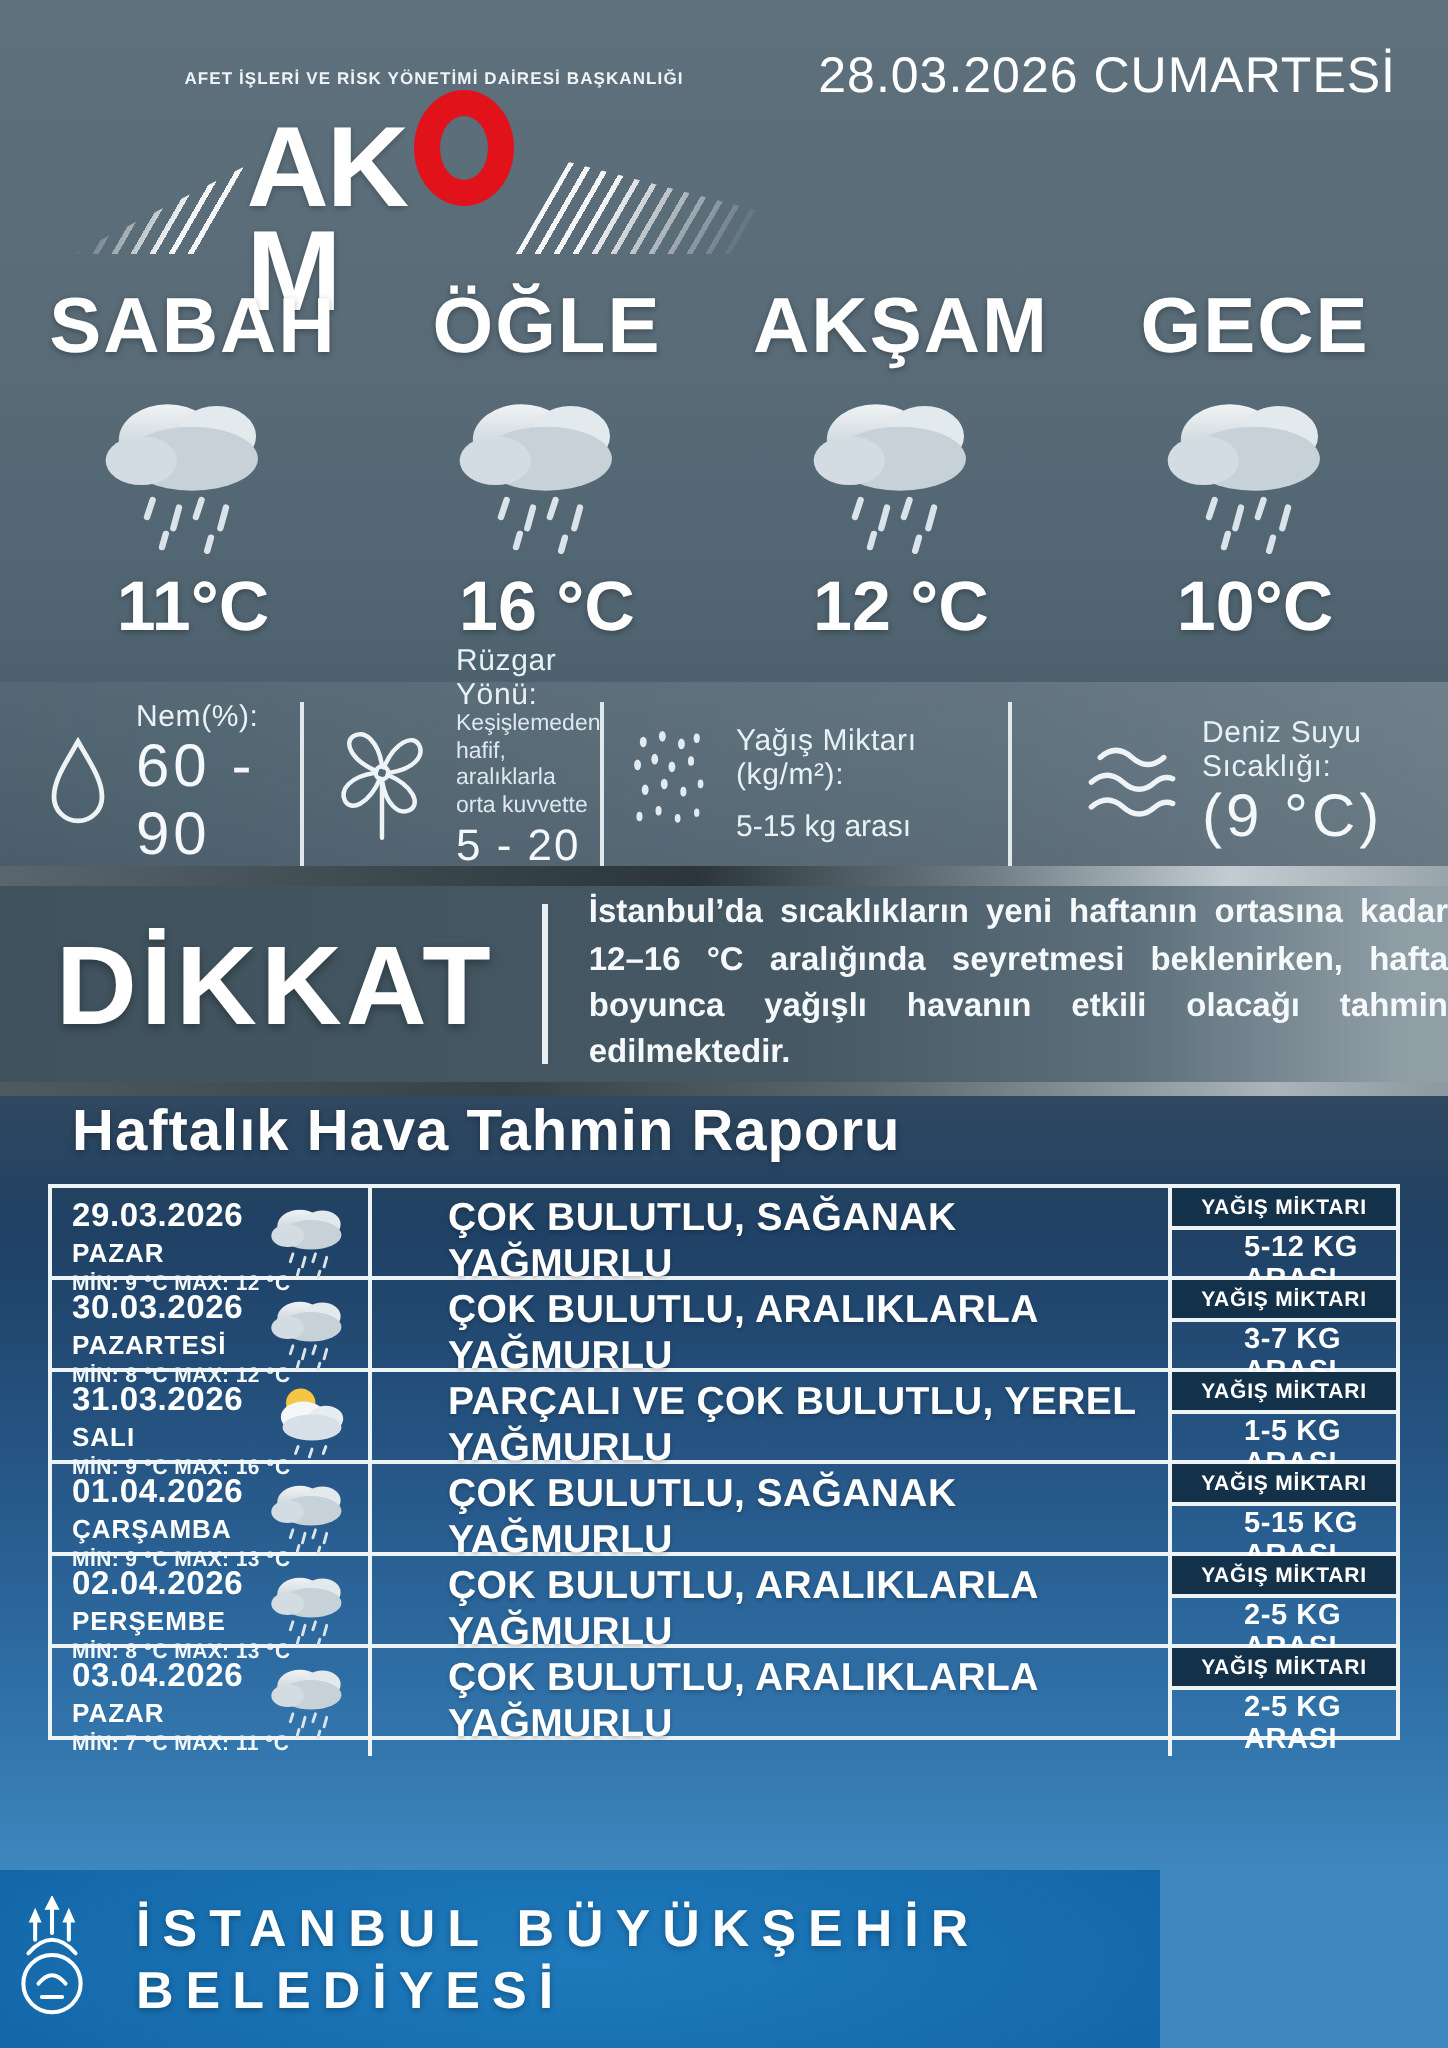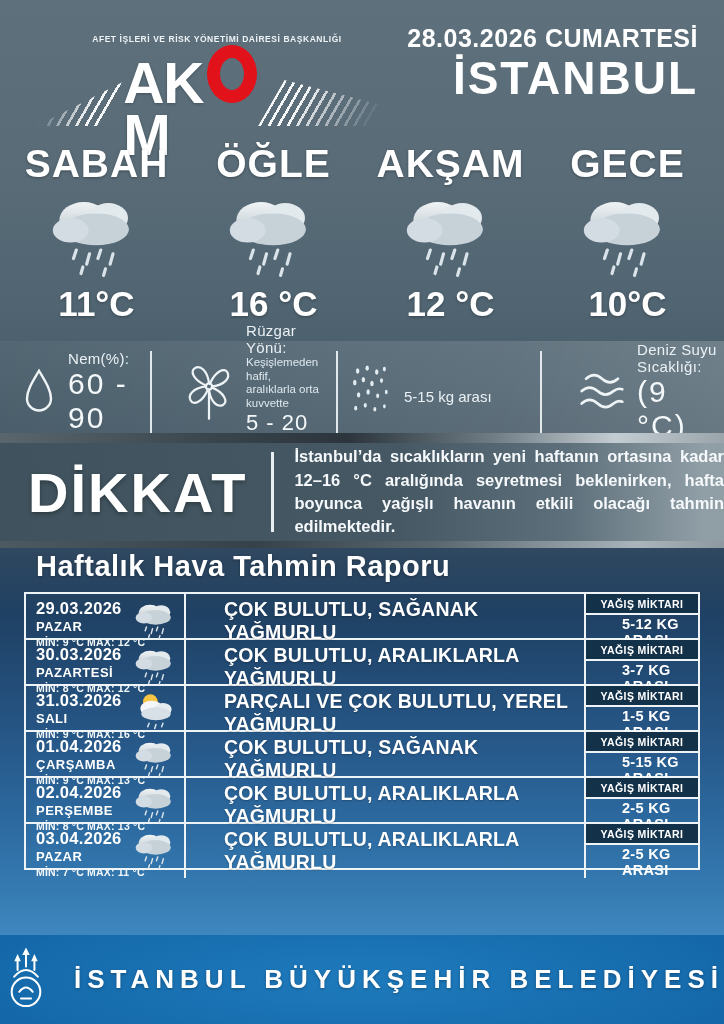--- a/index.html
+++ b/index.html
@@ -18,36 +18,36 @@
   .logo-sub{font-size:8.5px;font-weight:700;letter-spacing:.55px;color:#eef3f6;white-space:nowrap;margin-bottom:1px;}
   .logo-row{display:flex;align-items:center;}
   .logo-txt{font-size:57px;line-height:52px;font-weight:900;letter-spacing:-1px;color:#fff;text-shadow:0 1px 3px rgba(0,0,0,.25);}
   .logo-o{display:inline-block;width:24px;height:32px;border:13px solid #e2121a;border-radius:50%;margin:0 3px;}
   .stripes{height:46px;background:repeating-linear-gradient(90deg,rgba(255,255,255,.95) 0 3px,transparent 3px 9.5px);}
   .stripes.l{width:84px;margin-right:10px;transform:skewX(-30deg);clip-path:polygon(0 100%,100% 0,100% 100%);
     -webkit-mask-image:linear-gradient(to left,#fff 30%,transparent);mask-image:linear-gradient(to left,#fff 30%,transparent);}
   .stripes.r{width:150px;margin-left:10px;transform:skewX(-30deg);clip-path:polygon(0 0,100% 55%,100% 100%,0 100%);
     -webkit-mask-image:linear-gradient(to right,#fff 25%,transparent);mask-image:linear-gradient(to right,#fff 25%,transparent);}
   .header-right{margin:24px 26px 0 0;text-align:right;}
-  .hdr-date{font-size:25px;font-weight:700;letter-spacing:.5px;}
+  .hdr-date{font-size:25px;font-weight:400;letter-spacing:.5px;}
   .hdr-city{font-size:46px;font-weight:800;letter-spacing:2px;line-height:50px;}
   
   .dayparts{position:absolute;top:142px;left:0;width:724px;height:192px;display:flex;padding:0 8px;box-sizing:border-box;}
   .part{flex:1;display:flex;flex-direction:column;align-items:center;}
   .part-label{font-size:39px;font-weight:900;letter-spacing:1px;text-shadow:0 1px 3px rgba(0,0,0,.3);}
   .part-icon{width:118px;height:94px;margin:2px 0 0;}
   .part-temp{font-size:35px;font-weight:700;margin-top:2px;text-shadow:0 1px 3px rgba(0,0,0,.3);}
   
   .stats{position:absolute;top:341px;left:0;width:724px;height:102px;display:flex;align-items:center;
     background:linear-gradient(90deg,rgba(255,255,255,.04),rgba(255,255,255,.13) 70%,rgba(255,255,255,.2));}
   .stat{display:flex;align-items:center;height:100%;box-sizing:border-box;}
   .stat .txt{display:flex;flex-direction:column;justify-content:center;}
   .sdiv{width:2px;height:82px;background:rgba(240,246,249,.9);flex:none;}
   .s1{width:150px;padding-left:22px;}
-  .s2{width:184px;padding-left:32px;}
+  .s2{width:148px;padding-left:14px;}
   .s3{width:202px;padding-left:12px;}
   .s4{flex:1;padding-left:14px;margin-left:23px;}
   .stat-title{font-size:15px;font-weight:400;color:#eaf1f5;letter-spacing:.3px;}
   .stat-big{font-size:30px;font-weight:400;letter-spacing:2px;color:#f4f8fa;}
   .stat-mid{font-size:22px;font-weight:400;letter-spacing:1px;color:#f4f8fa;}
   .stat-desc{font-size:11.5px;line-height:13.5px;color:#dfe8ee;}
   .stat-val{font-size:15px;color:#eaf1f5;margin-top:9px;}
   .sicon{flex:none;margin-right:12px;}
   
   .warning{position:absolute;top:433px;left:0;width:724px;height:95px;}
@@ -68,21 +68,21 @@
   .wday{font-size:13px;font-weight:800;letter-spacing:.5px;margin-top:1px;}
   .wminmax{font-size:10.5px;font-weight:700;letter-spacing:.2px;margin-top:2px;color:#f2f7fa;}
   .wicon{position:absolute;right:2px;top:4px;width:52px;height:44px;}
   .wmid{border-left:2px solid #eef3f6;display:flex;align-items:center;padding-left:38px;
     font-size:19.5px;font-weight:800;letter-spacing:.2px;text-shadow:0 1px 2px rgba(0,0,0,.25);}
   .wright{border-left:2px solid #eef3f6;display:flex;flex-direction:column;}
   .wamt-h{height:19px;background:#14314a;border-bottom:2px solid #eef3f6;display:flex;align-items:center;justify-content:center;
     font-size:10.5px;font-weight:800;letter-spacing:.4px;}
   .wamt-v{flex:1;display:flex;align-items:center;justify-content:center;font-size:14.5px;font-weight:800;letter-spacing:.3px;padding-left:36px;}
   
-  .footer{position:absolute;left:0;bottom:0;width:724px;height:89px;display:flex;align-items:center;justify-content:space-between;
+  .footer{position:absolute;left:0;bottom:0;width:580px;height:89px;display:flex;align-items:center;justify-content:space-between;
     background:radial-gradient(ellipse 90% 160% at 50% 50%,#1e7abc 0%,#156aab 55%,#0d5596 100%);}
   .ibb-logo{width:52px;height:64px;margin-right:16px;flex:none;}
   .footer-text{font-size:26px;font-weight:800;letter-spacing:6px;text-shadow:0 1px 3px rgba(0,0,0,.3);}
   .hidden-defs{position:absolute;width:0;height:0;overflow:hidden;}
 </style>
 </head>
 <body>
 
 <svg class="hidden-defs" aria-hidden="true">
   <defs>
@@ -122,21 +122,20 @@
   <div class="logo-wrap" data-interactable="false">
     <div class="logo-sub" data-interactable="false">AFET İŞLERİ VE RİSK YÖNETİMİ DAİRESİ BAŞKANLIĞI</div>
     <div class="logo-row">
       <div class="stripes l" data-interactable="false"></div>
       <div class="logo-txt" data-interactable="false"><span>AK</span><span class="logo-o" data-interactable="false"></span><span>M</span></div>
       <div class="stripes r" data-interactable="false"></div>
     </div>
   </div>
   <div class="header-right">
     <div class="hdr-date" data-interactable="false">28.03.2026 CUMARTESİ</div>
-    <div class="hdr-city" data-interactable="false">İSTANBUL</div>
   </div>
 </div>
 
 <div class="dayparts" data-interactable="false">
   <div class="part" data-interactable="false">
     <div class="part-label" data-interactable="false">SABAH</div>
     <svg class="part-icon" data-interactable="false" viewBox="0 0 120 100">
         <use href="#sym-raincloud"></use>
       </svg>
     <div class="part-temp" data-interactable="false">11°C</div>
@@ -205,20 +204,21 @@
       <ellipse cx="9" cy="33" rx="1.8" ry="2.8"></ellipse>
         <ellipse cx="19" cy="30" rx="1.8" ry="2.8"></ellipse>
         <ellipse cx="29" cy="34" rx="1.6" ry="2.5"></ellipse>
         <ellipse cx="38" cy="30" rx="1.5" ry="2.3"></ellipse>
       <ellipse cx="6" cy="47" rx="1.6" ry="2.5"></ellipse>
         <ellipse cx="16" cy="44" rx="1.6" ry="2.5"></ellipse>
         <ellipse cx="26" cy="48" rx="1.5" ry="2.3"></ellipse>
         <ellipse cx="36" cy="45" rx="1.4" ry="2.2"></ellipse>
     </svg>
     <div class="txt">
+      <div class="stat-title" data-interactable="false">Yağış Miktarı (kg/m²):</div>
       <div class="stat-val" data-interactable="false">5-15 kg arası</div>
     </div>
   </div>
   <div class="sdiv" data-interactable="false"></div>
   <div class="stat s4" data-interactable="false">
     <svg class="sicon" data-interactable="false" width="46" height="44" viewBox="0 0 52 48" fill="none" stroke="#eef3f6" stroke-width="3" stroke-linecap="round">
       <path d="M8 9 q9 -8 18 0 q9 8 18 0"></path>
       <path d="M3 23 q9 -8 18 0 q9 8 18 0 q5 -4 10 -2"></path>
       <path d="M3 37 q9 -8 18 0 q9 8 18 0 q5 -4 10 -2"></path>
     </svg>

